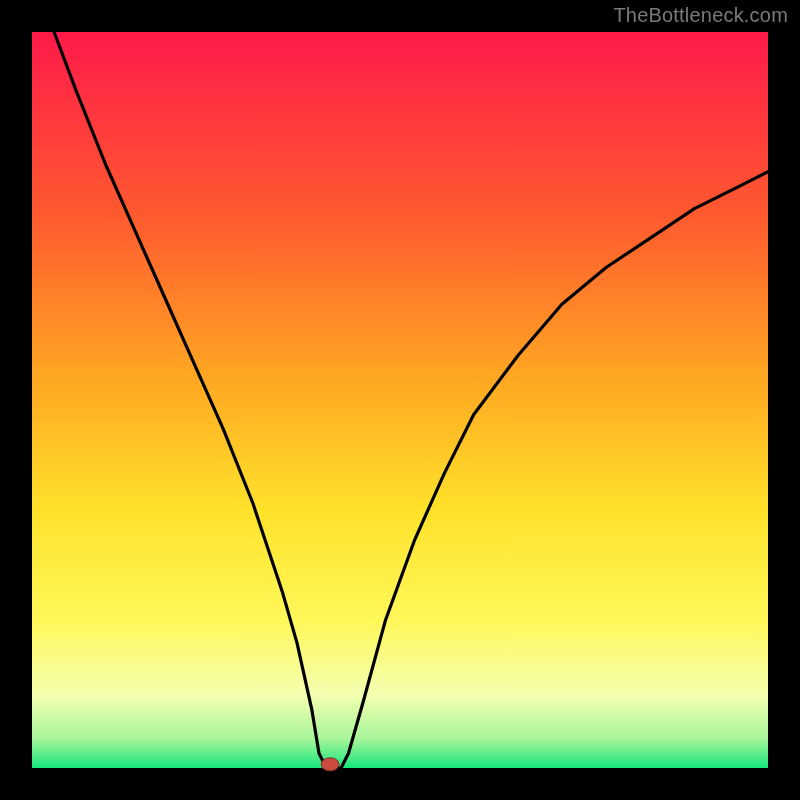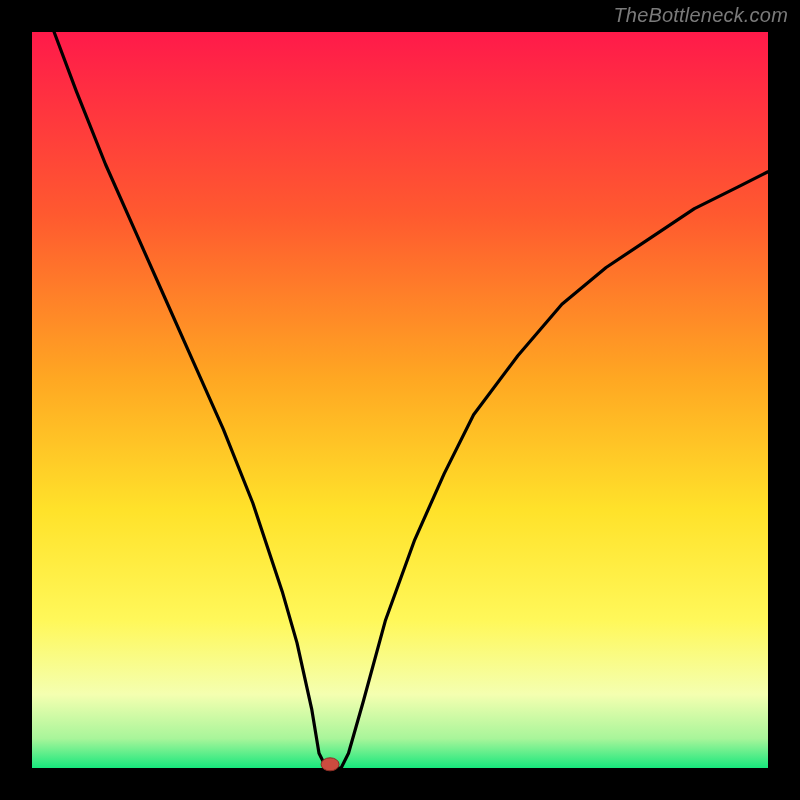--- a/index.html
+++ b/index.html
@@ -21,21 +21,20 @@
   }
   .watermark {
     position: absolute;
     top: 4px;
     right: 12px;
     color: #7a7a7a;
     font-size: 20px;
     font-weight: 500;
     letter-spacing: 0.2px;
     z-index: 5;
-    font-style: italic;
   }
   svg.plot {
     position: absolute;
     top: 0;
     left: 0;
   }
 </style>
 </head>
 <body>
 

